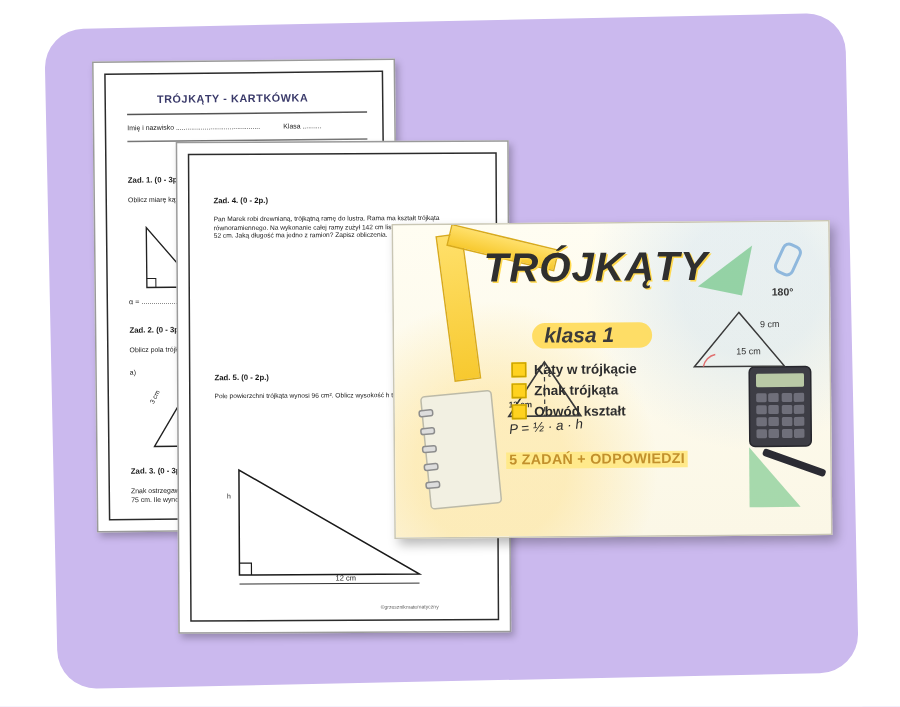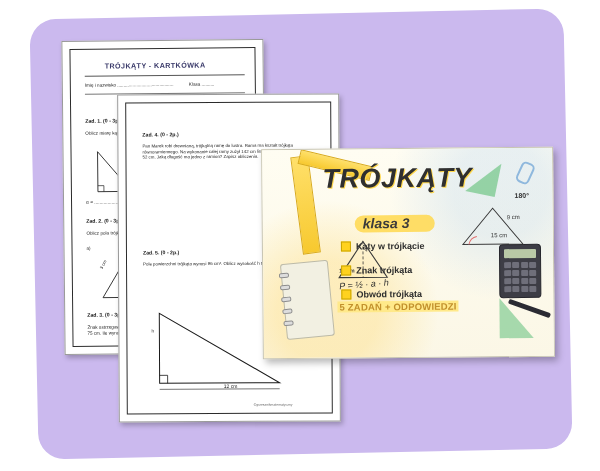--- a/index.html
+++ b/index.html
@@ -144,21 +144,21 @@
   }
   .klasa-hl {
     position: absolute; left: 92px; top: 66px;
     width: 80px; height: 17px;
     background: #ffd84d;
     border-radius: 9px;
     opacity: 0.85;
   }
   .bullets {
     position: absolute; left: 78px; top: 92px;
-    display: flex; flex-direction: column; gap: 14px;
+    display: flex; flex-direction: column; gap: 4px;
   }
   .bullet {
     display: flex; align-items: center; gap: 5px;
     font-size: 9px; font-weight: bold; color: #2e2e2e;
   }
   .bullet .sq {
     width: 8px; height: 8px; background: #ffd21f;
     border: 1px solid #caa400;
     transform: rotate(0deg);
   }
@@ -365,34 +365,34 @@
     <svg class="sk-tri" style="left:196px; top:52px;" width="70" height="50" viewBox="0 0 70 50">
       <polygon points="4,44 34,8 64,44" fill="none" stroke="#3a3a3a" stroke-width="1"></polygon>
       <path d="M10,44 a10,10 0 0 1 8,-8" fill="none" stroke="#e07070" stroke-width="1"></path>
     </svg>
     <div class="angle180">180°</div>
     <div class="lbl9">9 cm</div>
     <div class="lbl15">15 cm</div>
 
     <div class="cover-title">TRÓJKĄTY</div>
     <div class="klasa-hl"></div>
-    <div class="cover-klasa">klasa 3</div>
+    <div class="cover-klasa">klasa 1</div>
 
     <div class="bullets">
       <div class="bullet">
         <span class="sq"></span>
         <span>Kąty w trójkącie</span>
       </div>
       <div class="bullet">
         <span class="sq"></span>
         <span>Znak trójkąta</span>
       </div>
       <div class="bullet">
         <span class="sq"></span>
-        <span>Obwód trójkąta</span>
+        <span>Obwód kształt</span>
       </div>
     </div>
 
     <div class="cover-foot">
       <span class="hl">5 ZADAŃ + ODPOWIEDZI</span>
     </div>
   </div>
 
 </div>
 

